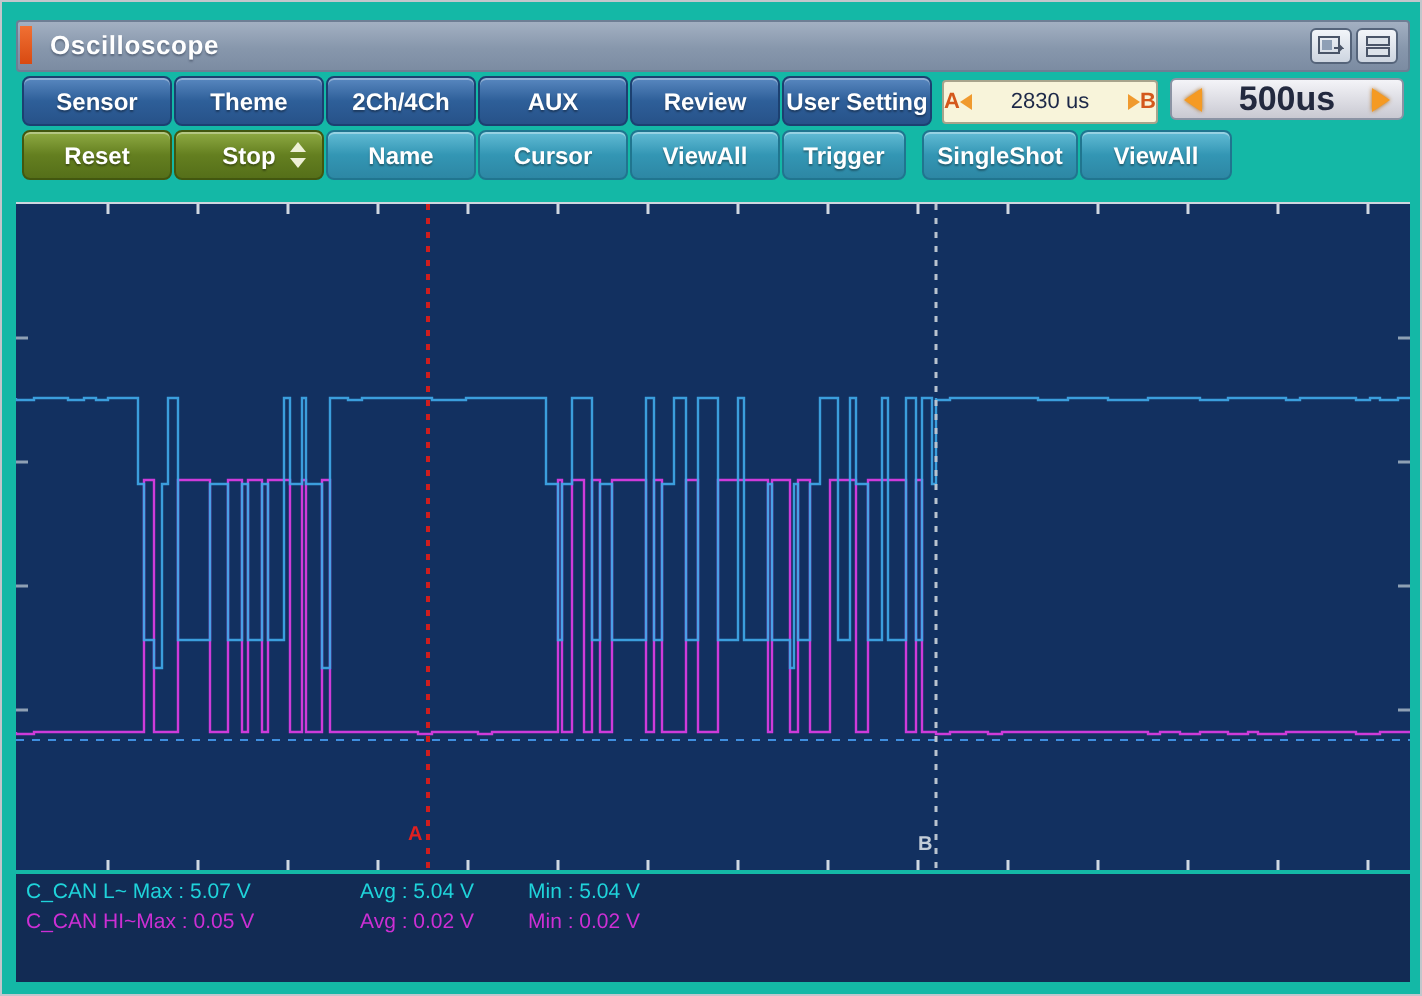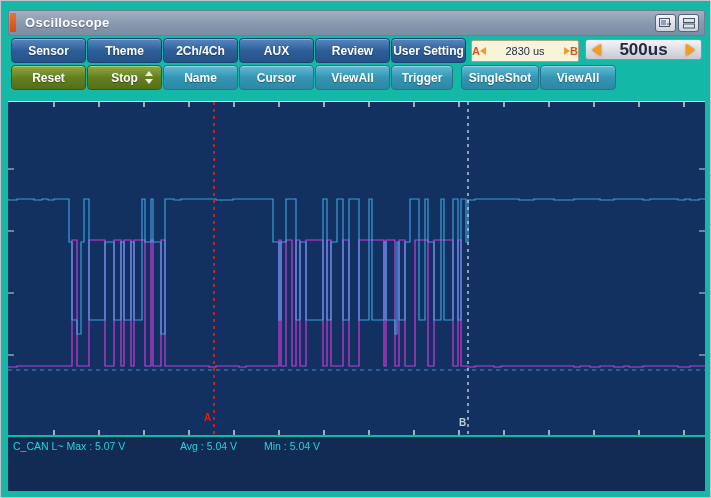--- a/index.html
+++ b/index.html
@@ -174,14 +174,19 @@
     <div class="cursor-label a" id="labelA" style="left: 196px; top: 310px;">A</div>
     <div class="cursor-label b" id="labelB" style="left: 451px; top: 315px;">B</div>
   </div>
 
   <div class="meas">
     <div class="meas-row r1">
       <span class="c1"><span>C_CAN L~ </span><span>Max : 5.07 V</span></span>
       <span class="c2">Avg : 5.04 V</span>
       <span class="c3">Min : 5.04 V</span>
     </div>
+    <div class="meas-row r2">
+      <span class="c1"><span>C_CAN HI~</span><span>Max : 0.05 V</span></span>
+      <span class="c2">Avg : 0.02 V</span>
+      <span class="c3">Min : 0.02 V</span>
+    </div>
   </div>
 </div>
 
 </body></html>

